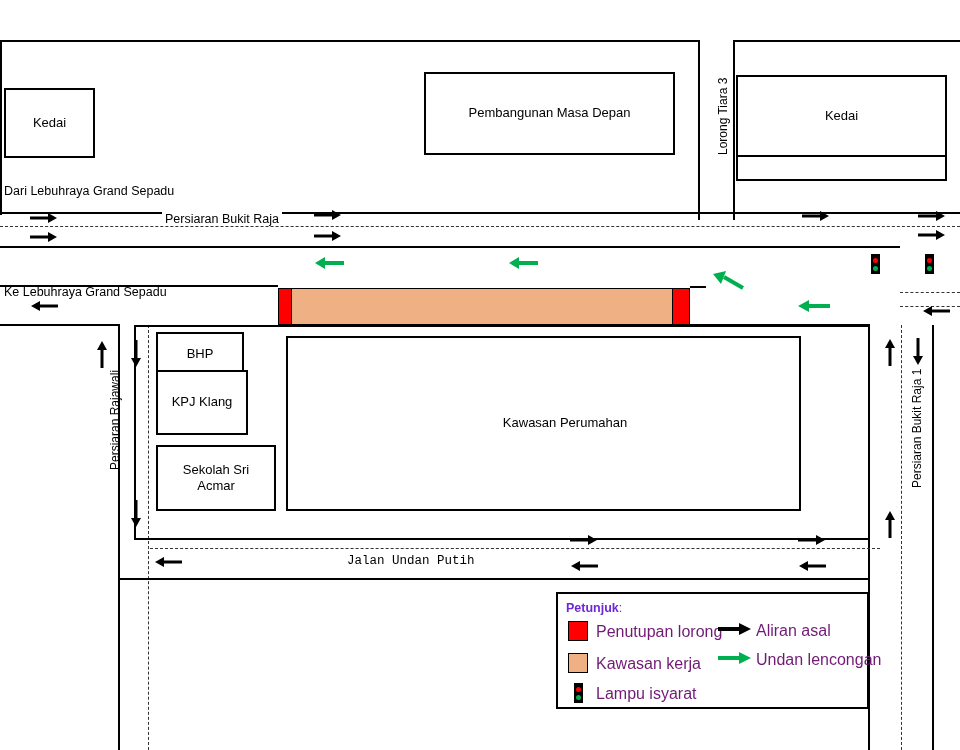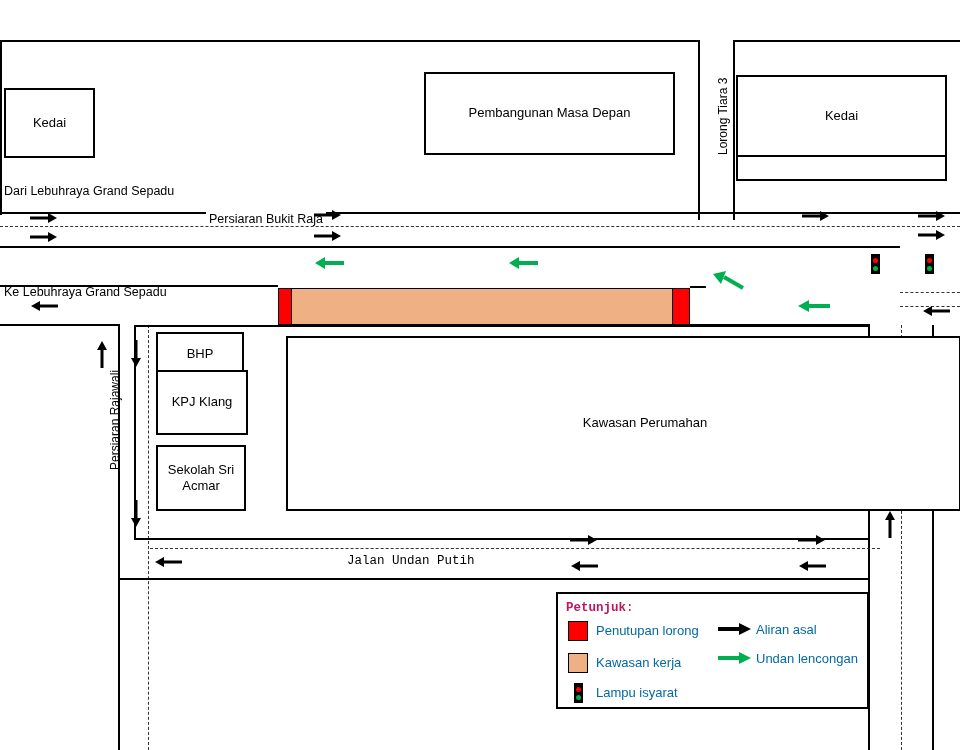--- a/index.html
+++ b/index.html
@@ -101,31 +101,30 @@
   .tl .grn { background: #00b050; }
   .legend {
     position: absolute;
     border: 2px solid #000;
     background: #fff;
     box-sizing: border-box;
   }
   .legend-title {
     position: absolute;
     font-size: 12.5px;
-    color: #be185d;
-    font-family: Liberation Mono, monospace;
+    color: #6d28d9;
   }
   .legend-sw {
     position: absolute;
     box-sizing: border-box;
   }
   .legend-txt {
     position: absolute;
-    font-size: 13px;
-    color: #0369a1;
+    font-size: 16px;
+    color: #701a75;
     white-space: nowrap;
   }
 </style>
 </head>
 <body>
 
 <div id="canvas">
 
   <div class="plain-line" style="left:0px; top:40px; width:700px; height:2px;"></div>
   <div class="plain-line" style="left:735px; top:40px; width:225px; height:2px;"></div>
@@ -152,21 +151,21 @@
   <div class="plain-line" style="left:736px; top:179px; width:211px; height:2px;"></div>
 
   <div class="label" style="left:4px; top:184px;">Dari Lebuhraya Grand Sepadu</div>
 
   <div class="plain-line" style="left:0px; top:212px; width:960px; height:2px;"></div>
 
   <div class="dashed-h" style="left:0px; top:226px; width:960px;"></div>
 
   <div class="plain-line" style="left:0px; top:246px; width:900px; height:2px;"></div>
 
-  <div class="label label-bg" style="left:162px; top:212px;margin-left:44px;">Persiaran Bukit Raja</div>
+  <div class="label label-bg" style="left:162px; top:212px;">Persiaran Bukit Raja</div>
 
   <svg class="arrow" style="left:30px; top:212px;" width="28" height="12" viewBox="0 0 28 12">
     <path d="M0 6 H18" stroke="#000" stroke-width="3"></path>
       <path d="M18 1 L27 6 L18 11 Z" fill="#000"></path>
   </svg>
   <svg class="arrow" style="left:30px; top:231px;" width="28" height="12" viewBox="0 0 28 12">
     <path d="M0 6 H18" stroke="#000" stroke-width="3"></path>
       <path d="M18 1 L27 6 L18 11 Z" fill="#000"></path>
   </svg>
   <svg class="arrow" style="left:314px; top:209px;" width="28" height="12" viewBox="0 0 28 12">
@@ -271,24 +270,24 @@
     <path d="M6 28 V10" stroke="#000" stroke-width="3"></path>
       <path d="M1 10 L6 1 L11 10 Z" fill="#000"></path>
   </svg>
 
   <div class="box" style="left:156px; top:332px; width:88px; height:44px;">
     <span>BHP</span>
   </div>
   <div class="box" style="left:156px; top:370px; width:92px; height:65px;">
     <span>KPJ Klang</span>
   </div>
-  <div class="box" style="left:156px; top:445px; width:90px; height:66px; padding:16px 6px;">
+  <div class="box" style="left:156px; top:445px; width:120px; height:66px; padding:16px 6px;">
     <span>Sekolah Sri Acmar</span>
   </div>
-  <div class="box" style="left:286px; top:336px; width:675px; height:175px;padding-left:43px;">
+  <div class="box" style="left:286px; top:336px; width:515px; height:175px;padding-left:43px;">
     <span>Kawasan Perumahan</span>
   </div>
 
   <div class="plain-line" style="left:134px; top:325px; width:736px; height:2px;"></div>
   <div class="plain-line" style="left:134px; top:325px; width:2px; height:215px;"></div>
   <div class="plain-line" style="left:134px; top:538px; width:736px; height:2px;"></div>
 
   <div class="dashed-h" style="left:150px; top:548px; width:730px;"></div>
   <div class="plain-line" style="left:120px; top:578px; width:750px; height:2px;"></div>
   <div class="label label-bg" style="left:344px; top:554px;font-family:Liberation Mono, monospace;">Jalan Undan Putih</div>

